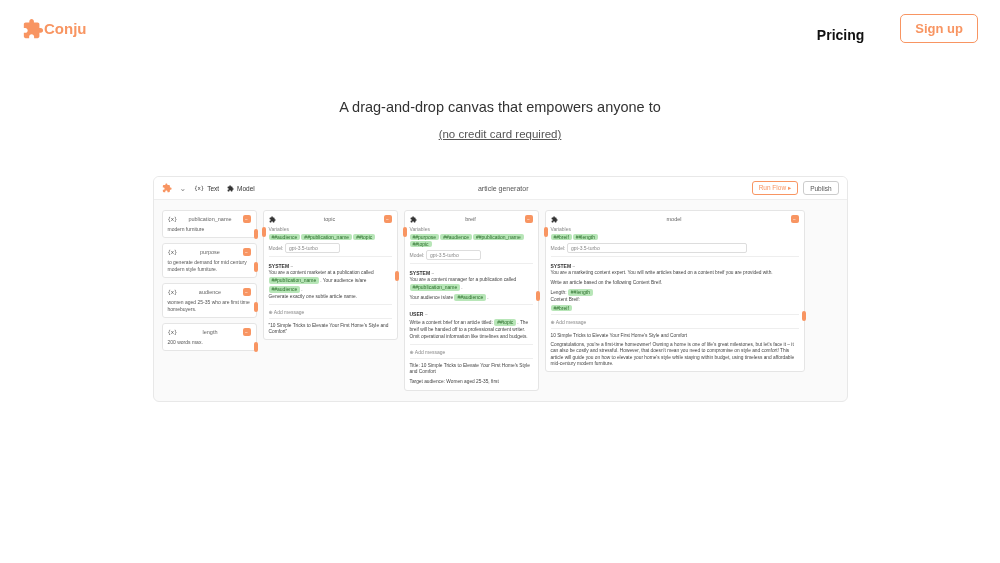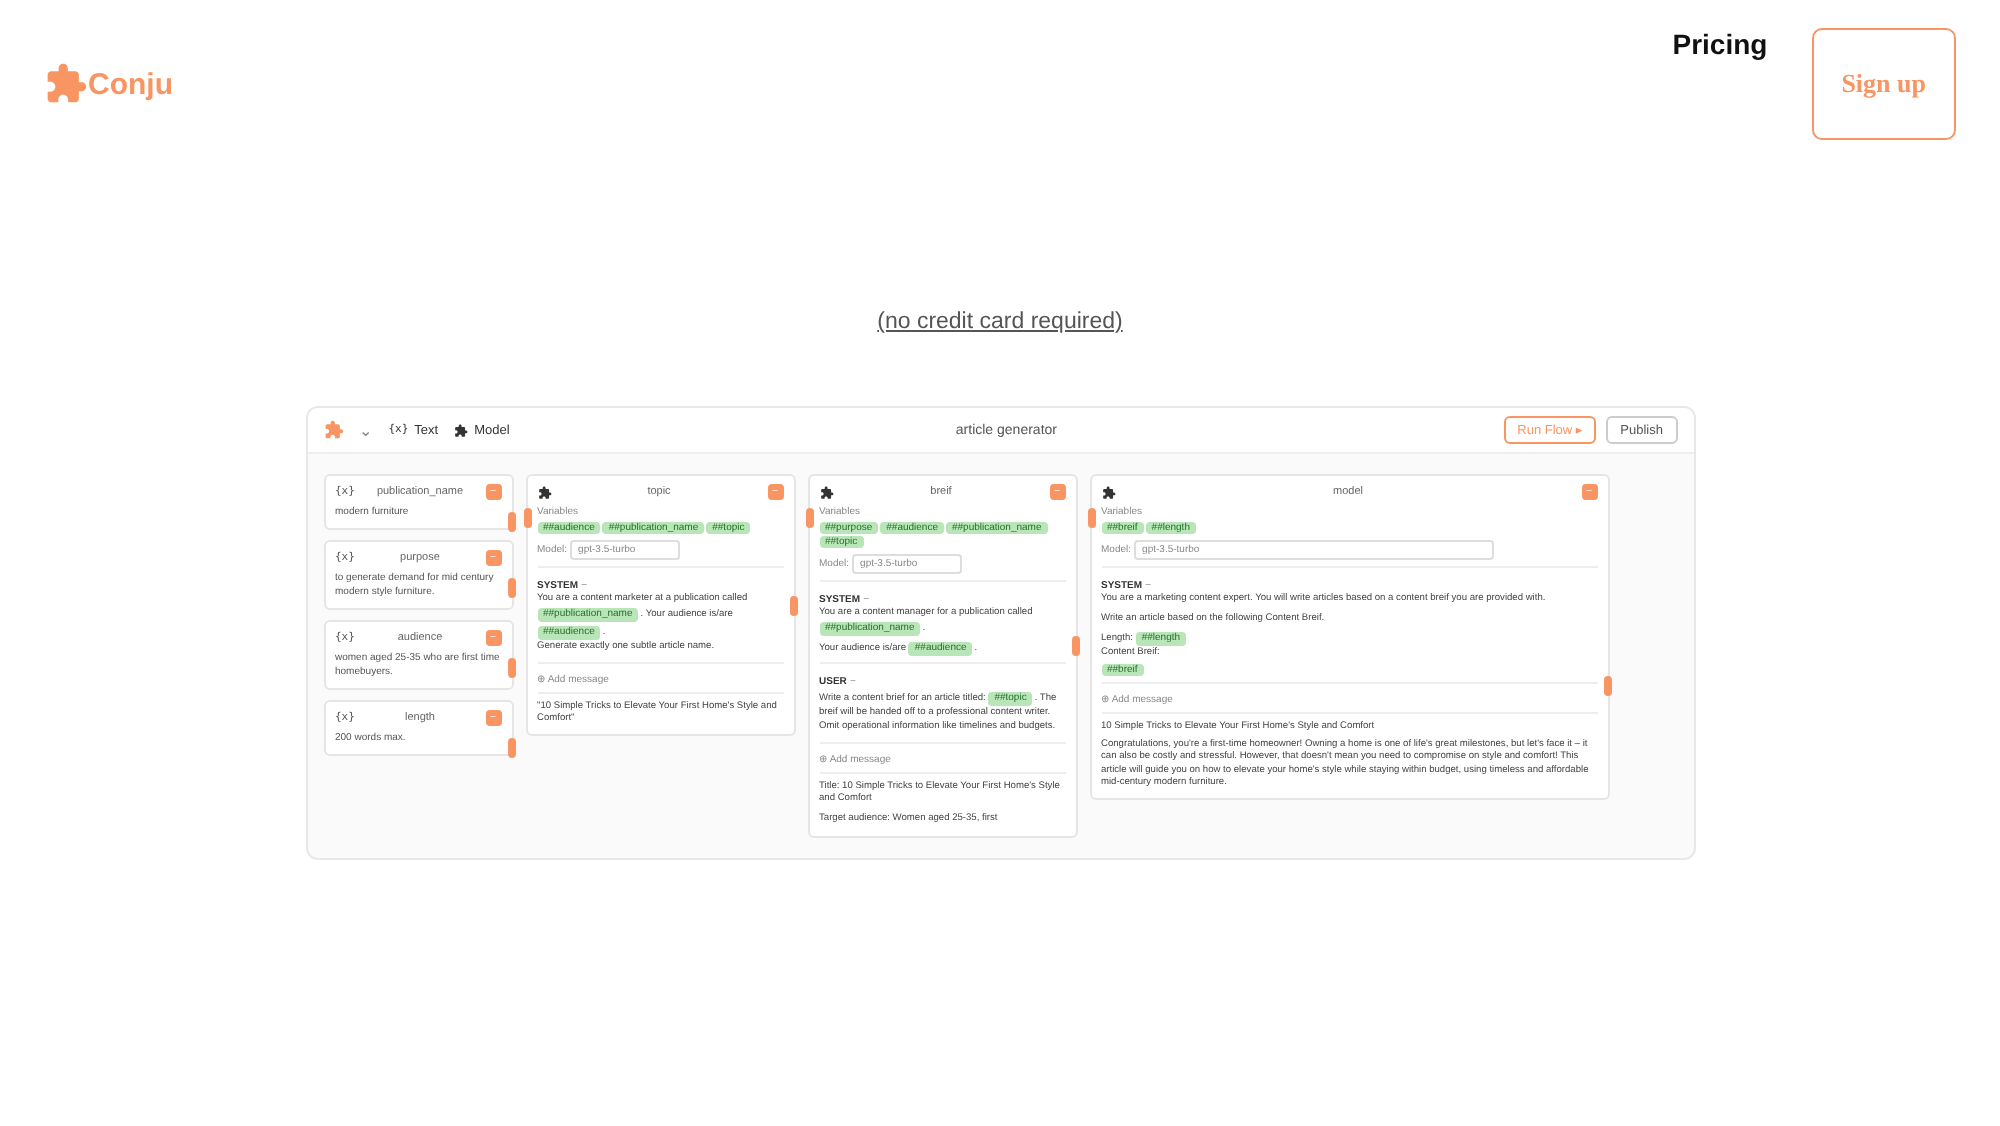--- a/index.html
+++ b/index.html
@@ -2,23 +2,23 @@
 <html><head>
   <meta charset="utf-8">
   <style>
     * { margin: 0; padding: 0; box-sizing: border-box; }
     body { font-family: -apple-system, BlinkMacSystemFont, 'Segoe UI', sans-serif; background: #fff; width: 1000px; height: 563px; overflow: hidden; }
     
     .header { display: flex; justify-content: space-between; align-items: center; padding: 14px 22px; }
     .logo-group { display: flex; align-items: center; gap: 0; }
     .logo-icon { width: 22px; height: 22px; color: #f89562; }
     .logo-text { font-size: 15px; font-weight: 700; color: #f89562; }
-    .nav-right { display: flex; align-items: flex-start; gap: 22px; }
+    .nav-right { display: flex; align-items: flex-end; gap: 36px; }
     .nav-link { font-size: 14px; font-weight: 600; color: #111; text-decoration: none; }
-    .signup-btn { border: 1.5px solid #f89562; color: #f89562; background: #fff; padding: 19px 14px; border-radius: 5px; font-size: 13px; font-weight: 600; cursor: pointer; font-family: Liberation Serif, serif; }
+    .signup-btn { border: 1.5px solid #f89562; color: #f89562; background: #fff; padding: 6px 14px; border-radius: 5px; font-size: 13px; font-weight: 600; cursor: pointer; }
     
     .hero { text-align: center; padding: 28px 0 18px; }
     .hero-title { font-size: 30px; font-weight: 800; color: #111; line-height: 1.15; }
     .hero-sub { font-size: 14.5px; color: #333; font-weight: 500; margin-top: 12px; line-height: 1.45; }
     .get-started { background: #f89562; color: #fff; border: none; padding: 10px 24px; border-radius: 6px; font-size: 14px; font-weight: 600; margin-top: 28px; cursor: pointer; }
     .no-cc { font-size: 11.5px; color: #555; margin-top: 10px; text-decoration: underline; }
     
     .canvas { margin: 18px auto 0; width: 695px; background: #fafafa; border: 1px solid #e8e8e8; border-radius: 6px; overflow: hidden; }
     .canvas-toolbar { display: flex; align-items: center; justify-content: space-between; padding: 4px 8px; background: #fff; border-bottom: 1px solid #eee; font-size: 7px; }
     .toolbar-left { display: flex; align-items: center; gap: 8px; }
@@ -71,21 +71,21 @@
     <span class="logo-text">Conju</span>
   </div>
   <div class="nav-right">
     <a class="nav-link">Pricing</a>
     <button class="signup-btn">Sign up</button>
   </div>
 </div>
 
 <div class="hero">
   <p class="hero-sub">
-    <br>
+    <span>A drag-and-drop canvas that empowers anyone to</span><br>
   </p>
   <div class="no-cc">(no credit card required)</div>
 </div>
 
 <div class="canvas">
   <div class="canvas-toolbar">
     <div class="toolbar-left">
       <svg class="mini-puzzle" viewBox="0 0 24 24" fill="currentColor">
           <path d="M20.5 11H19V7c0-1.1-.9-2-2-2h-4V3.5C13 2.12 11.88 1 10.5 1S8 2.12 8 3.5V5H4c-1.1 0-2 .9-2 2v3.8h1.5c1.5 0 2.7 1.2 2.7 2.7S5 16.2 3.5 16.2H2V20c0 1.1.9 2 2 2h3.8v-1.5c0-1.5 1.2-2.7 2.7-2.7s2.7 1.2 2.7 2.7V22H17c1.1 0 2-.9 2-2v-4h1.5c1.38 0 2.5-1.12 2.5-2.5S21.88 11 20.5 11z"></path>
         </svg>

